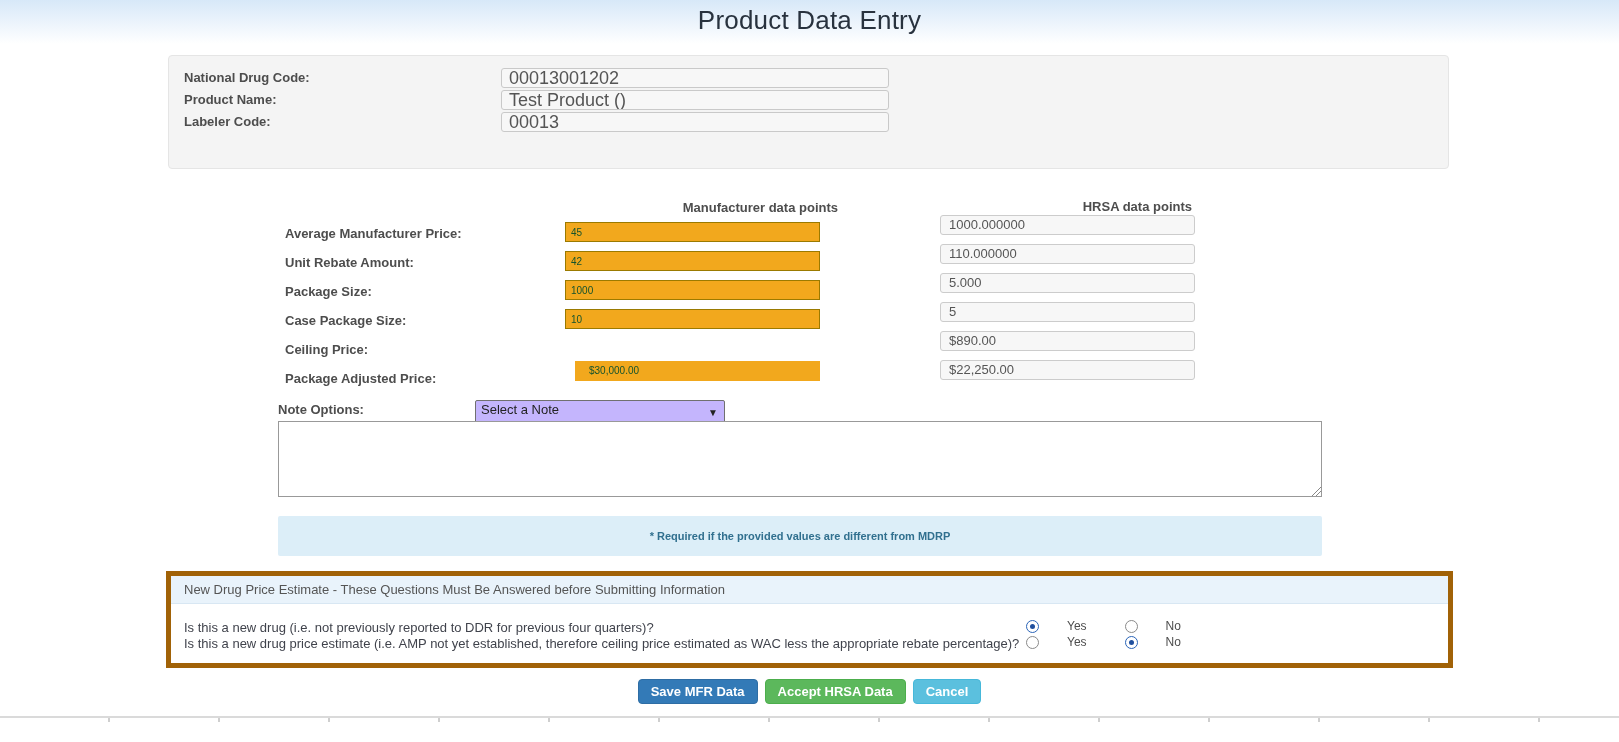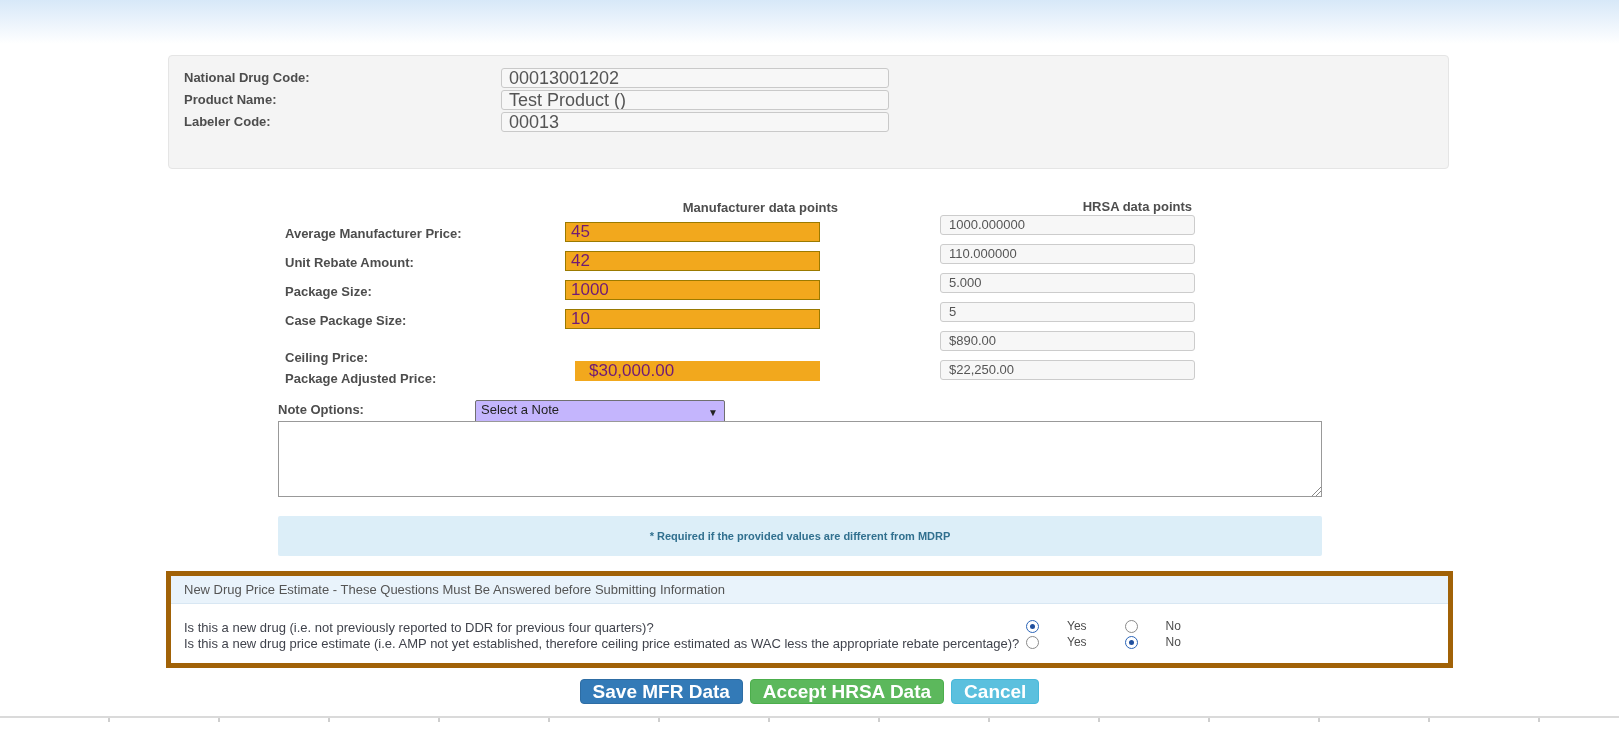--- a/index.html
+++ b/index.html
@@ -19,21 +19,21 @@
   .info-row label { position:absolute; left:15px; top:2px; font-weight:bold; color:#4d4d4d; }
   .info-row input { position:absolute; left:332px; top:0; width:388px; height:20px;
     background:#f7f7f7; border:1px solid #c9c9c9; border-radius:3px; padding:0 7px;
     font-family:"Liberation Sans",sans-serif; font-size:18px; color:#555; }
 
   
   .col-header { position:absolute; font-weight:bold; color:#4d4d4d; text-align:right; }
   .dp-label { position:absolute; left:285px; font-weight:bold; color:#4d4d4d; }
   .mfr-input { position:absolute; left:565px; width:255px; height:20px;
     background:#f2a81d; border:1px solid #9b7a00; padding:0 5px;
-    font-family:"Liberation Sans",sans-serif; font-size:17px; color:#701a75; }
+    font-family:"Liberation Sans",sans-serif; font-size:10px; color:#14532d; }
   .mfr-input.ro { left:575px; width:245px; border:none; padding-left:14px; line-height:20px; }
   .hrsa-box { position:absolute; left:940px; width:255px; height:20px;
     background:#f7f7f7; border:1px solid #ccc; border-radius:3px;
     padding-left:8px; line-height:18px; color:#555; }
 
   
   .note-label { position:absolute; left:278px; top:402px; font-weight:bold; color:#4d4d4d; }
   .note-select { position:absolute; left:475px; top:400px; width:250px; height:31px;
     background:#c4b5fd; border:1px solid #707070; border-radius:2px; color:#222;
     font-size:13px; line-height:18px; padding-left:5px; cursor:default; }
@@ -67,38 +67,39 @@
   .radio .dot { display:none; position:absolute; left:3px; top:3px; width:5px; height:5px;
     border-radius:50%; background:#1f4f9e; }
   .radio.checked .dot { display:block; }
   .radio-label { font-size:12px; color:#4d4d4d; margin-left:28px; }
   .radio-gap { width:38px; }
 
   
   .button-row { position:absolute; left:0; top:679px; width:100%; display:flex;
     justify-content:center; gap:7px; }
   .btn { height:25px; padding:0 12px; border-radius:4px; color:#fff; font-weight:bold;
-    font-size:19px; line-height:23px; border:1px solid transparent; cursor:pointer;
+    font-size:13px; line-height:23px; border:1px solid transparent; cursor:pointer;
     font-family:"Liberation Sans",sans-serif; }
   .btn-primary { background:#337ab7; border-color:#2e6da4; }
   .btn-success { background:#5cb85c; border-color:#4cae4c; }
   .btn-info    { background:#5bc0de; border-color:#46b8da; }
 
   
   .footer-line { position:absolute; left:0; top:716px; width:100%; height:6px;
     border-top:2px solid #dadada;
     background:repeating-linear-gradient(90deg, transparent 0 108px, #cfcfcf 108px 110px);
   }
 </style>
 </head>
 <body>
 
 <div class="page">
 
   <div class="top-gradient"></div>
+  <div class="page-title">Product Data Entry</div>
 
   <div class="info-panel">
     <div class="info-row" style="top:12px;">
       <label>National Drug Code:</label>
       <input type="text" value="00013001202" style="">
     </div>
     <div class="info-row" style="top:34px;">
       <label>Product Name:</label>
       <input type="text" value="Test Product ()" style="">
     </div>
@@ -120,21 +121,21 @@
   <div class="hrsa-box" style="top:244px;">110.000000</div>
 
   <div class="dp-label" style="top:284px;">Package Size:</div>
   <input class="mfr-input" style="top: 280px;" type="text" value="1000">
   <div class="hrsa-box" style="top:273px;">5.000</div>
 
   <div class="dp-label" style="top:313px;">Case Package Size:</div>
   <input class="mfr-input" style="top: 309px;" type="text" value="10">
   <div class="hrsa-box" style="top:302px;">5</div>
 
-  <div class="dp-label" style="top:350px;">Ceiling Price:</div>
+  <div class="dp-label" style="top:342px;">Ceiling Price:</div>
   <div class="hrsa-box" style="top:331px;">$890.00</div>
 
   <div class="dp-label" style="top:371px;">Package Adjusted Price:</div>
   <div class="mfr-input ro" style="top:361px;">$30,000.00</div>
   <div class="hrsa-box" style="top:360px;">$22,250.00</div>
 
   <div class="note-label">Note Options:</div>
   <div class="note-select">
     <span>Select a Note</span>
     <span class="chev">▼</span>

